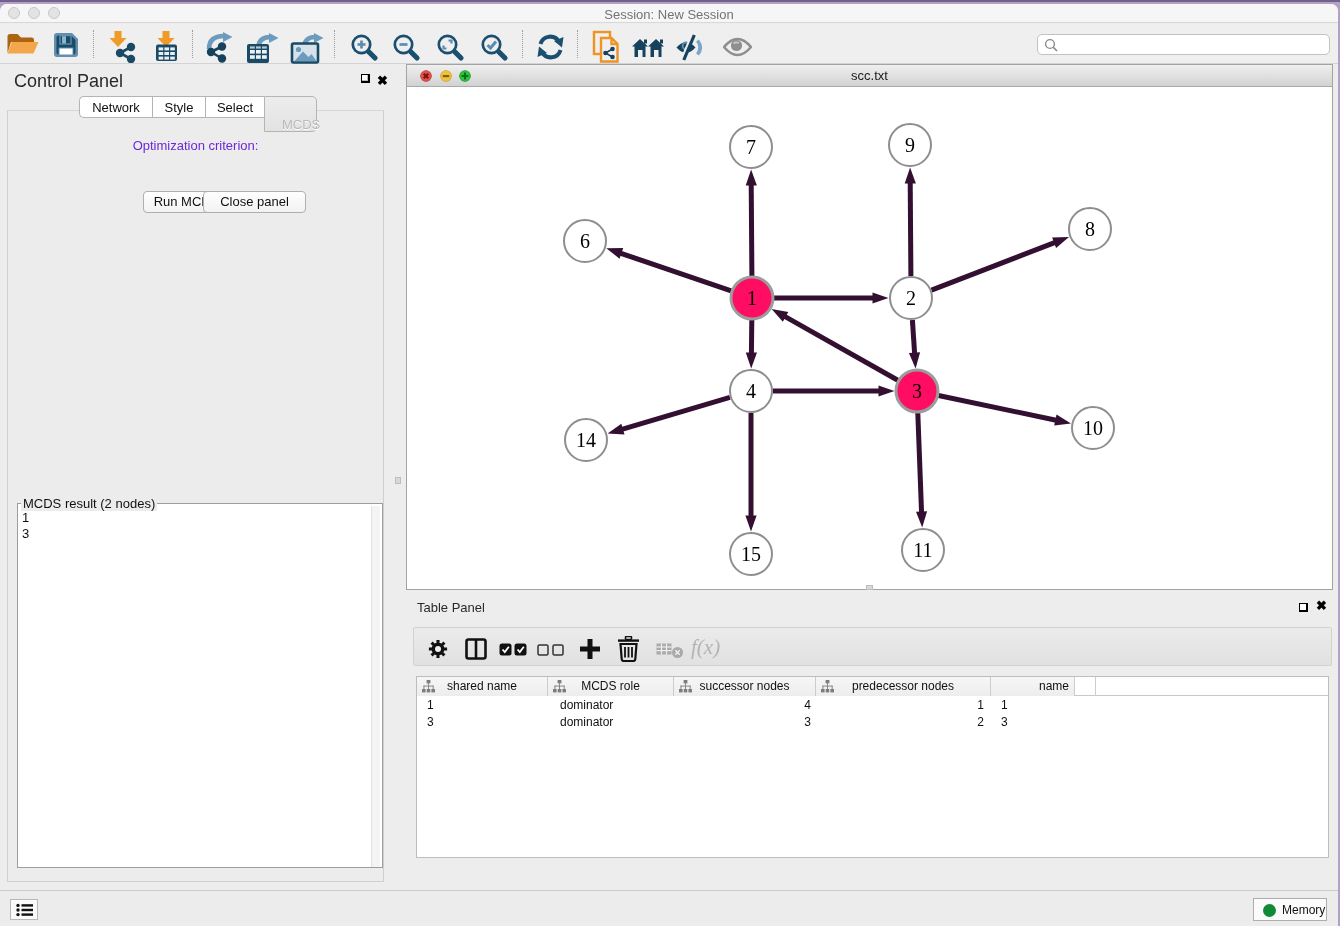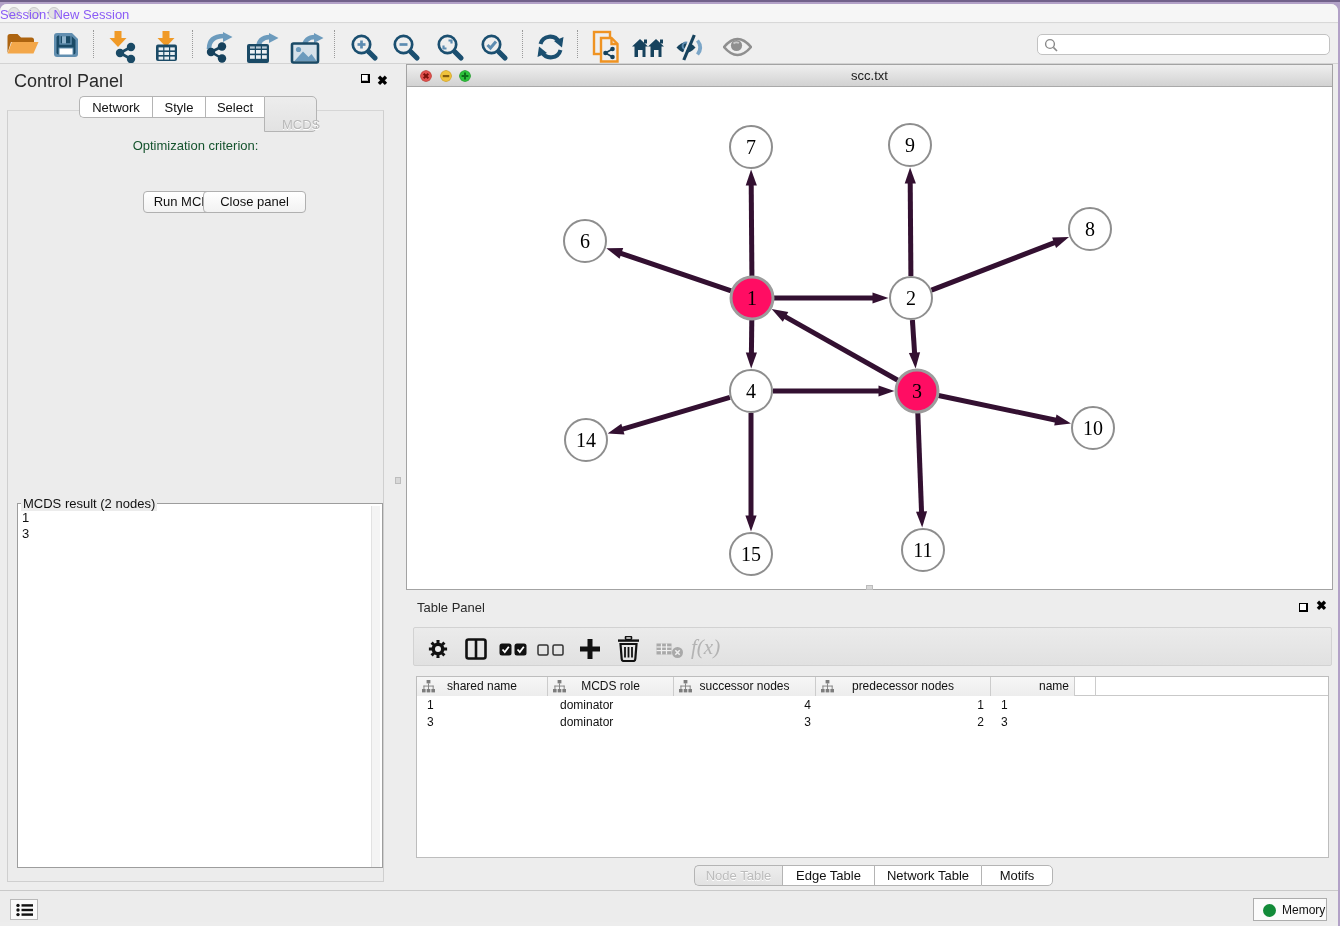--- a/index.html
+++ b/index.html
@@ -3,37 +3,37 @@
 <meta charset="utf-8">
 <style>
 * { margin:0; padding:0; box-sizing:border-box; }
 html,body { width:1340px; height:926px; overflow:hidden; }
 body { background:#b2a1c7; font-family:"Liberation Sans", sans-serif; position:relative; }
 #desktop-top { position:absolute; left:0; top:0; width:1340px; height:4px; background:#b2a1c7; border-top:2px solid #71618a; }
 #win { position:absolute; left:0; top:4px; width:1338px; height:922px; background:#ededed; border-radius:7px 7px 0 0; }
 #titlebar { position:absolute; left:0; top:0; width:100%; height:19px; background:#f6f6f6; border-radius:7px 7px 0 0; border-bottom:1px solid #d8d8d8; }
 .tl { position:absolute; top:3px; width:12px; height:12px; border-radius:50%; background:#e3e3e3; border:1px solid #c9c9c9; }
 #titlebar .t1{left:8px;} #titlebar .t2{left:28px;} #titlebar .t3{left:48px;}
-#wtitle { position:absolute; top:3px; left:0; width:100%; font-size:13px; color:#8b5cf6; }
+#wtitle { position:absolute; top:3px; left:0; width:100%; text-align:center; font-size:13px; color:#737373; }
 #toolbar { position:absolute; left:0; top:20px; width:100%; height:40px; background:#efefef; border-bottom:1px solid #d3d3d3; }
 .tbi { position:absolute; top:0; }
 .tsep { position:absolute; top:6px; height:28px; width:0; border-left:1px dotted #9a9a9a; }
 #searchbox { position:absolute; left:1037px; top:10px; width:293px; height:21px; background:#fff; border:1px solid #c2c2c2; border-radius:5px; }
 #searchbox svg { position:absolute; left:6px; top:3px; }
 
 #cp-title { position:absolute; left:14px; top:67px; font-size:18px; color:#2a2a2a; }
 #cp-float { position:absolute; left:361px; top:70px; width:9px; height:9px; border:1.5px solid #000; border-right-width:2.5px; border-bottom-width:2.5px; background:#fff; box-shadow:-1px -1px 0 #bbb inset; }
 .xicon { position:absolute; font-size:13px; color:#000; font-weight:bold; }
 #cp-box { position:absolute; left:7px; top:106px; width:377px; height:772px; background:#ececec; border:1px solid #cfcfcf; border-top-color:#d6d6d6; }
 #cp-tabs { position:absolute; left:79px; top:92px; height:22px; z-index:5; display:flex; }
 .tabseg { height:22px; background:#fff; border:1px solid #b4b4b4; border-right:none; font-size:13px; color:#111; text-align:center; line-height:21px; padding:0 14px; }
 .tabseg.first { border-radius:5px 0 0 5px; }
 .tabseg.last { border-radius:0 5px 5px 0; border-right:1px solid #b4b4b4; }
 .tabseg.sel { background:linear-gradient(#ededed,#e2e2e2); color:#b9b9b9; text-shadow:0 1px 0 #fff; }
-#opt-label { position:absolute; left:7px; top:134px; width:377px; text-align:center; font-size:13px; color:#14532d; }
+#opt-label { position:absolute; left:7px; top:134px; width:377px; text-align:center; font-size:13px; color:#6d28d9; }
 #opt-select { position:absolute; left:44px; top:154px; width:312px; height:23px; background:#fff; border:1px solid #b9b9b9; border-radius:4px; font-size:13px; color:#111; line-height:21px; padding-left:11px; }
 #opt-select svg { position:absolute; right:6px; top:3px; }
 .cpbtn { position:absolute; top:187px; height:22px; background:linear-gradient(#ffffff,#f2f2f2); border:1px solid #b0b0b0; border-radius:4px; font-size:13px; color:#111; text-align:center; line-height:20px; }
 #btn-run { left:95px; width:87px;margin-left:48px; }
 #btn-close { left:203px; width:103px; }
 #mcds-box { position:absolute; left:17px; top:499px; width:366px; height:365px; background:#fff; border:1px solid #9d9d9d; }
 #mcds-label { position:absolute; left:21px; top:492px; background:#ececec; font-size:13px; color:#111; padding:0 2px; }
 #mcds-list { position:absolute; left:22px; top:506px; font-size:13px; color:#111; line-height:16px; }
 #mcds-scroll { position:absolute; right:2px; top:2px; width:9px; height:361px; background:#f4f4f4; border-left:1px solid #e2e2e2; }
 
@@ -431,26 +431,20 @@
   <div class="td" style="left:584px">1</div>
  </div>
  <div class="trow" style="top:36px">
   <div class="td" style="left:10px">3</div>
   <div class="td" style="left:143px">dominator</div>
   <div class="td" style="left:257px;width:137px;text-align:right">3</div>
   <div class="td" style="left:399px;width:168px;text-align:right">2</div>
   <div class="td" style="left:584px">3</div>
  </div>
 </div>
-<div id="btabs">
- <div class="btab first sel" style="width:88px;padding:0">Node Table</div>
- <div class="btab" style="width:92px;padding:0">Edge Table</div>
- <div class="btab" style="width:107px;padding:0">Network Table</div>
- <div class="btab last" style="width:72px;padding:0">Motifs</div>
-</div>
 <div id="statusbar">
  <div id="sb-btn"><svg style="margin:3px 0 0 5px" width="17" height="14" viewBox="0 0 17 14">
           <g fill="#111">
             <circle cx="2" cy="2.4" r="1.7"></circle>
             <circle cx="2" cy="7" r="1.7"></circle>
             <circle cx="2" cy="11.6" r="1.7"></circle>
             <rect x="5.5" y="1.2" width="11.5" height="2.4"></rect>
             <rect x="5.5" y="5.8" width="11.5" height="2.4"></rect>
             <rect x="5.5" y="10.4" width="11.5" height="2.4"></rect>
           </g>

